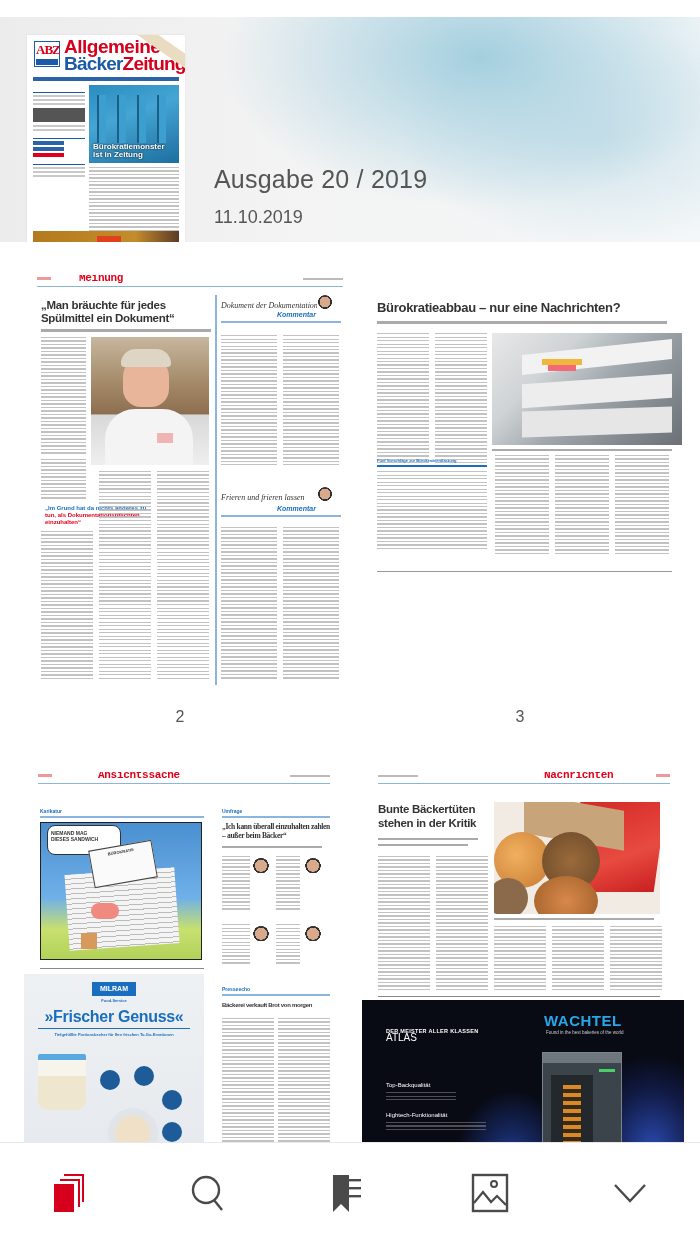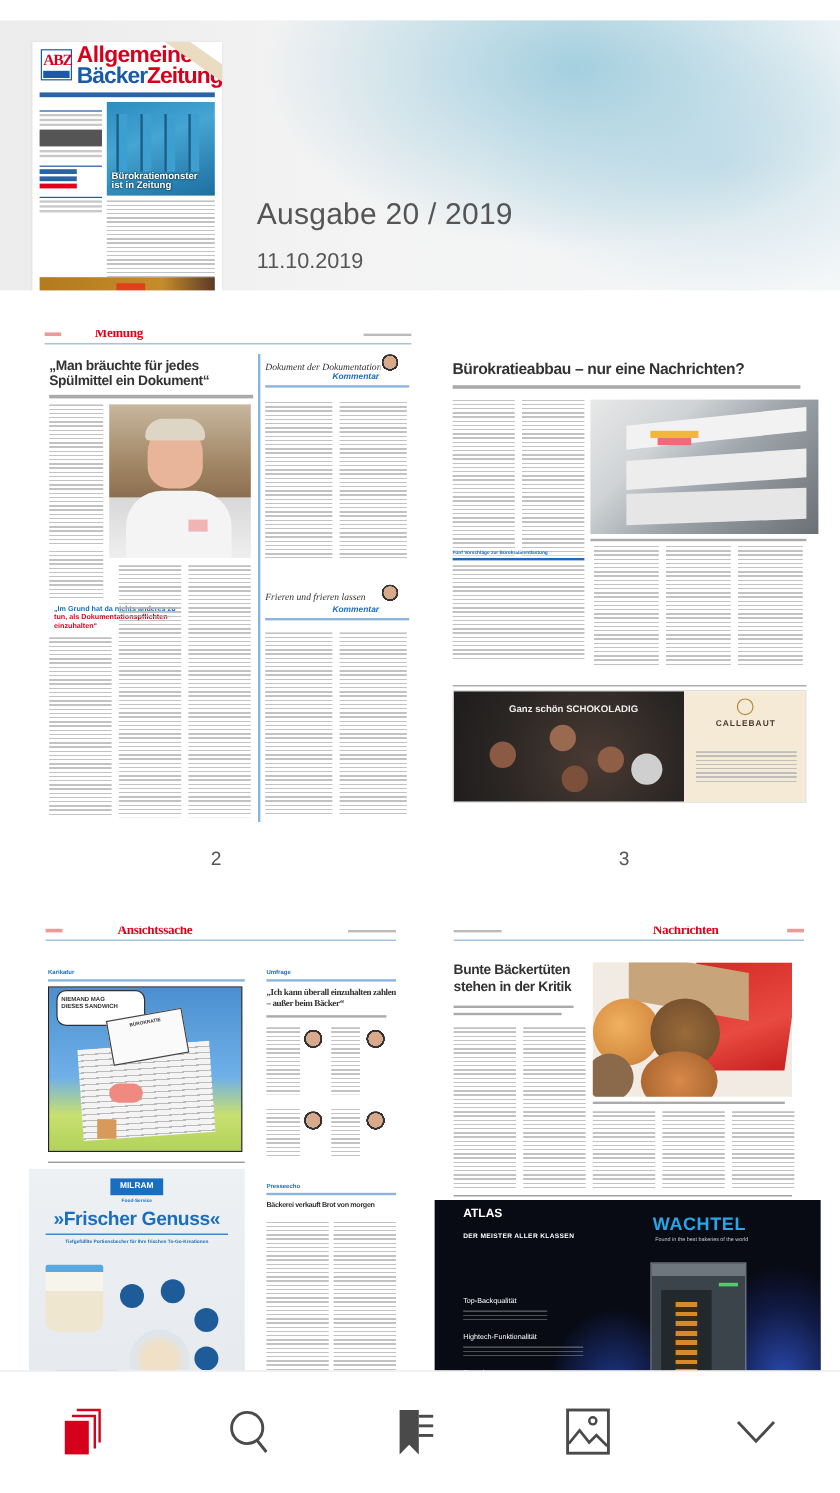--- a/index.html
+++ b/index.html
@@ -68,21 +68,21 @@
   .spread.p3 { left:377px; top:33px; }
   .spread.p4 { left:24px; top:530px; width:320px; }
   .spread.p5 { left:362px; top:530px; width:322px; }
 
   .page-head {
     position:absolute; left:0; top:0; width:100%; height:12px;
     border-bottom:1.5px solid #8cb5de;
   }
   .page-head .sect {
     position:absolute; top:-3px; font-size:11px; font-weight:bold; color:#e2001a;
-    font-family:Liberation Serif, serif; letter-spacing:-0.3px;
+    font-family:Liberation Mono, monospace; letter-spacing:-0.3px;
   }
   .page-head .meta { position:absolute; top:3px; font-size:3px; color:#888; width:40px; height:2px; background:#bbb; }
   .page-head .folio { position:absolute; top:2px; font-size:4px; color:#e2001a; width:14px; height:3px; background:#e99; }
 
   .headline {
     position:absolute; font-family:"Liberation Sans", sans-serif; font-weight:bold;
     color:#333; letter-spacing:-0.3px;
   }
   .sub {
     position:absolute; height:3px; background:#aaa;
@@ -210,35 +210,20 @@
       <div style="position:absolute;left:30px;top:76px;width:150px;height:26px;background:#e6e6e6;transform:skewY(-2deg);"></div>
     </div>
     <div class="sub" style="left:115px;top:174px;width:180px;height:2px;"></div>
     <div style="position:absolute;left:0;top:190px;width:110px;height:1.5px;background:#1a6ec0;"></div>
     <div class="blue-label" style="left:0;top:183px;font-style:normal;font-size:4px;">Fünf Vorschläge zur Bürokratieentlastung</div>
     <div class="textcol" style="left:0;top:196px;width:110px;height:80px;"></div>
     <div class="textcol" style="left:118px;top:180px;width:54px;height:100px;"></div>
     <div class="textcol" style="left:178px;top:180px;width:54px;height:100px;"></div>
     <div class="textcol" style="left:238px;top:180px;width:54px;height:100px;"></div>
     <div style="position:absolute;left:0;top:296px;width:295px;height:1px;background:#999;"></div>
-    <div class="photo" style="left:0;top:300px;width:295px;height:94px;background:#fff;border:1px solid #ddd;">
-      <div style="position:absolute;left:0;top:0;width:192px;height:94px;background:radial-gradient(circle at 60% 60%, #4a3a32 0%, #2a2624 60%, #1e1c1c 100%);">
-        <div style="position:absolute;left:30px;top:42px;width:22px;height:22px;border-radius:50%;background:#8a5a44;"></div>
-        <div style="position:absolute;left:80px;top:28px;width:22px;height:22px;border-radius:50%;background:#9a6a50;"></div>
-        <div style="position:absolute;left:120px;top:46px;width:22px;height:22px;border-radius:50%;background:#8e5e46;"></div>
-        <div style="position:absolute;left:90px;top:62px;width:22px;height:22px;border-radius:50%;background:#7d503c;"></div>
-        <div style="position:absolute;left:148px;top:52px;width:26px;height:26px;border-radius:50%;background:#cfcfcf;"></div>
-        <div style="position:absolute;left:10px;top:10px;width:180px;text-align:center;color:#eee;font-size:8px;font-weight:bold;">Ganz schön SCHOKOLADIG</div>
-      </div>
-      <div style="position:absolute;left:192px;top:0;width:103px;height:94px;background:#f4ead6;">
-        <div style="position:absolute;left:44px;top:6px;width:14px;height:14px;border-radius:50%;border:1.5px solid #b88a3a;"></div>
-        <div style="position:absolute;left:0;top:24px;width:103px;text-align:center;font-size:7px;letter-spacing:0.8px;color:#4a3a30;font-weight:bold;">CALLEBAUT</div>
-        <div class="textcol" style="left:10px;top:50px;width:84px;height:26px;"></div>
-      </div>
-    </div>
   </div>
 
   <div class="page-num n2">2</div>
   <div class="page-num n3">3</div>
 
   <div class="spread p4">
     <div class="page-head" style="left:14px;width:292px;">
       <div class="folio" style="left:0;"></div>
       <div class="sect" style="left:60px;">Ansichtssache</div>
       <div class="meta" style="right:0;"></div>
@@ -304,21 +289,21 @@
       <div style="position:absolute;left:48px;top:30px;width:58px;height:58px;border-radius:50%;background:radial-gradient(circle at 50% 50%,#9a6a3a,#6a4a2a);"></div>
       <div style="position:absolute;left:40px;top:74px;width:64px;height:50px;border-radius:50%;background:radial-gradient(circle,#d8884a,#a0602a);"></div>
       <div style="position:absolute;left:-6px;top:76px;width:40px;height:40px;border-radius:50%;background:#8a6a4a;"></div>
     </div>
     <div class="sub" style="left:132px;top:146px;width:160px;height:2px;"></div>
     <div class="textcol" style="left:132px;top:154px;width:52px;height:64px;"></div>
     <div class="textcol" style="left:190px;top:154px;width:52px;height:64px;"></div>
     <div class="textcol" style="left:248px;top:154px;width:52px;height:64px;"></div>
     <div style="position:absolute;left:16px;top:224px;width:282px;height:1px;background:#888;"></div>
     <div class="photo" style="left:0;top:228px;width:322px;height:192px;background:radial-gradient(ellipse 90px 120px at 290px 150px,#2a4ab0 0%,rgba(30,50,140,0.4) 50%,transparent 80%),radial-gradient(ellipse 80px 100px at 150px 160px,#203a90 0%,transparent 70%),#080a14;">
-      <div style="position:absolute;left:24px;top:6px;color:#fff;font-size:10px;font-weight:bold;">ATLAS</div>
+      <div style="position:absolute;left:24px;top:32px;color:#fff;font-size:10px;font-weight:normal;">ATLAS</div>
       <div style="position:absolute;left:24px;top:28px;color:#fff;font-size:5.5px;font-weight:bold;letter-spacing:0.3px;">DER MEISTER ALLER KLASSEN</div>
       <div style="position:absolute;left:182px;top:12px;color:#28a6e8;font-size:15px;font-weight:bold;letter-spacing:0.5px;">WACHTEL</div>
       <div style="position:absolute;left:184px;top:30px;color:#ccc;font-size:4.5px;">Found in the best bakeries of the world</div>
       <div style="position:absolute;left:180px;top:52px;width:80px;height:140px;background:linear-gradient(180deg,#6d777d 0 10px,#3a444a 10px);border:1px solid #7a8488;">
         <div style="position:absolute;left:8px;top:22px;width:42px;height:110px;background:#22282c;">
           <div style="position:absolute;left:12px;top:10px;width:18px;height:90px;background:repeating-linear-gradient(180deg,#d88a2a 0 4px,#3a2a18 4px 8px);"></div>
         </div>
         <div style="position:absolute;left:56px;top:16px;width:16px;height:3px;background:#4ad06a;"></div>
       </div>
       <div style="position:absolute;left:24px;top:82px;color:#fff;font-size:6px;">Top-Backqualität</div>

